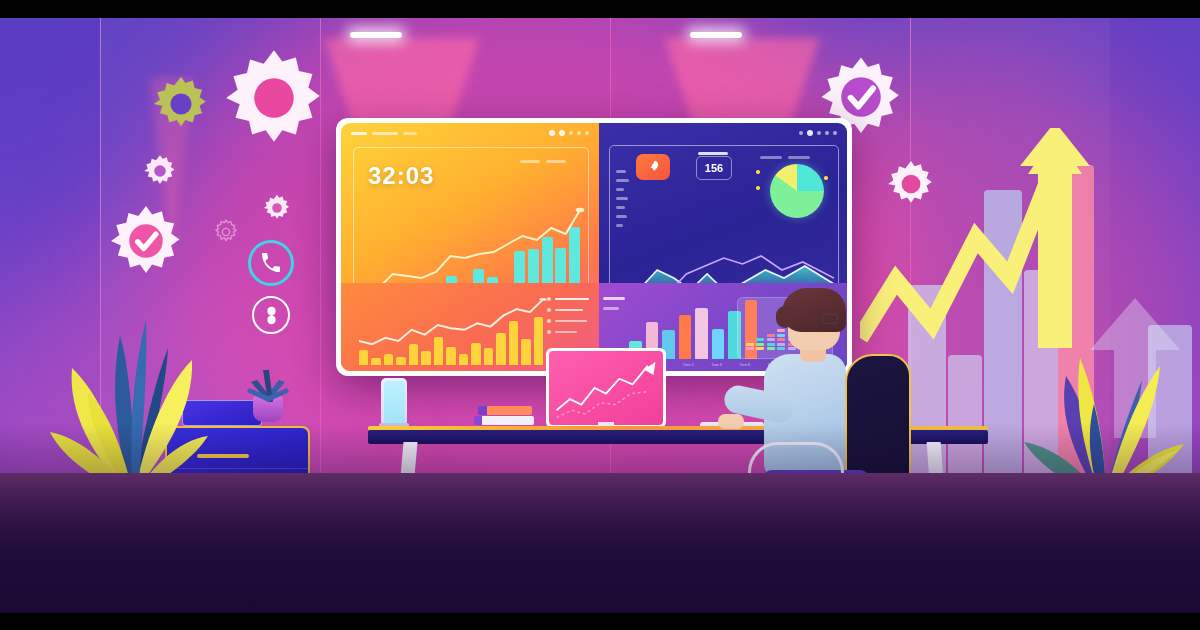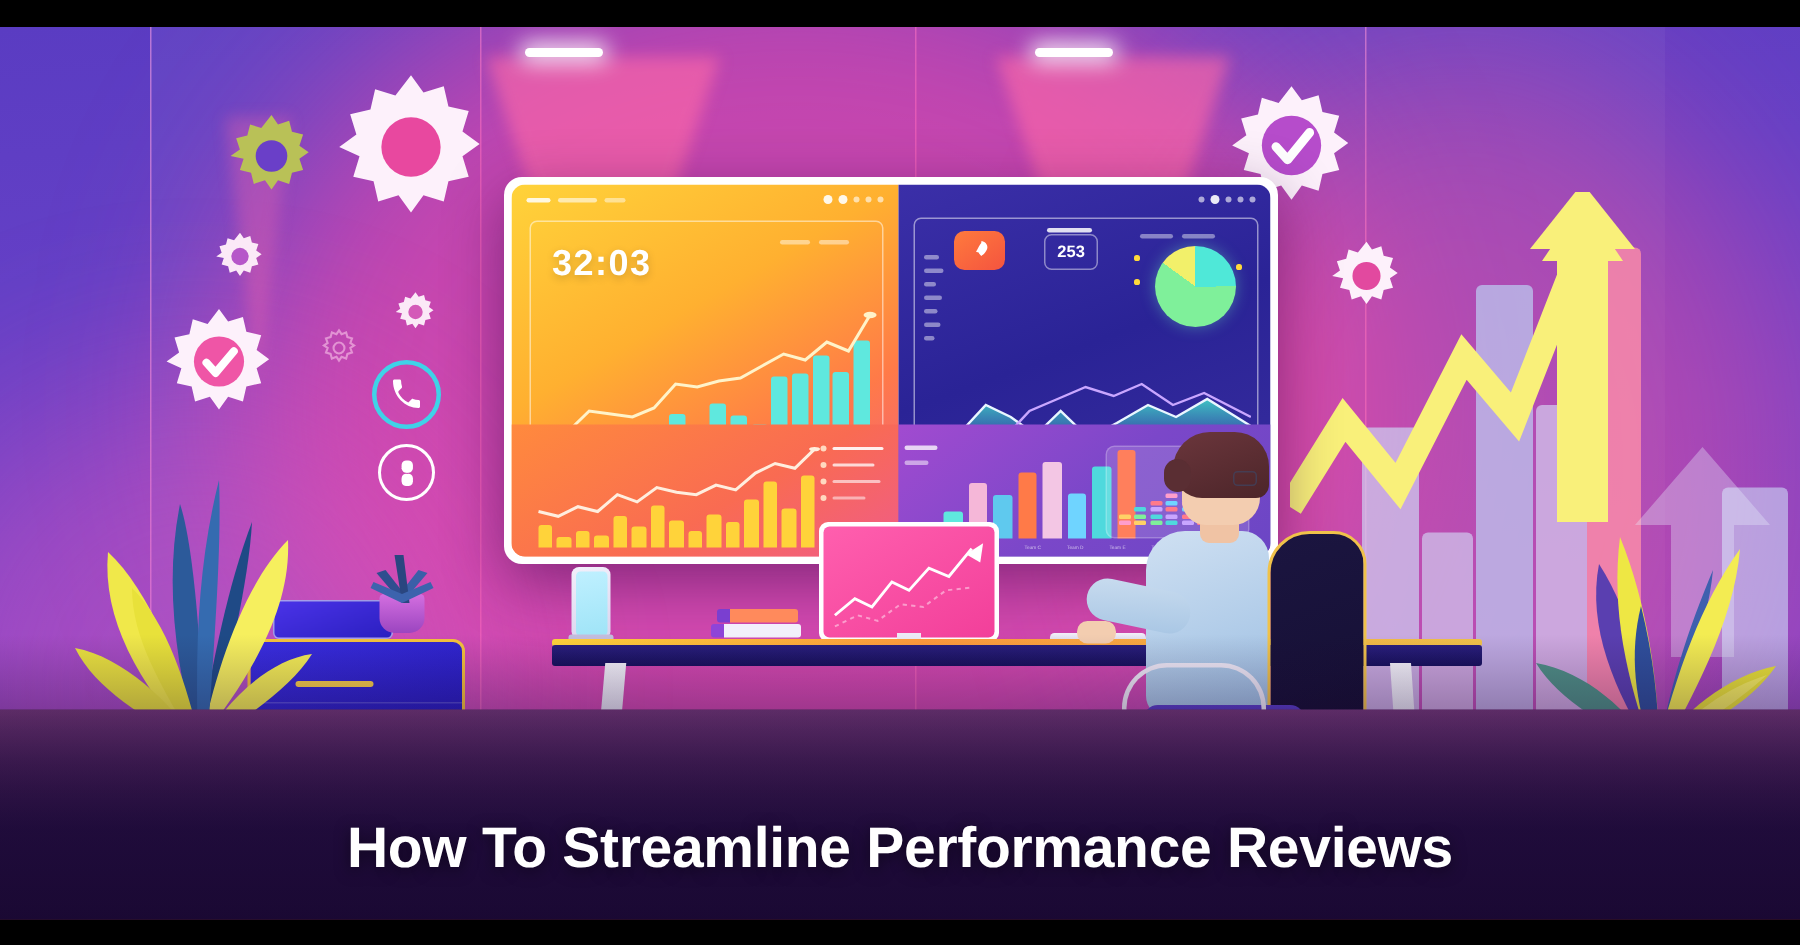--- a/index.html
+++ b/index.html
@@ -331,21 +331,21 @@
                 <div class="slab" style="width:11px"></div>
               <div class="slab" style="width:7px"></div>
             </div>
 
             <div class="badge-orange" style="left:26px;top:8px;width:34px;height:26px;">
               <svg width="14" height="14" viewBox="0 0 24 24" style="margin:5px 0 0 10px;">
                 <path fill="#fff" d="M14 3c4 0 7 3 7 7 0 4-4 8-7 10-1-1-2-2-3-4l-3-1c2-3 4-8 6-10 0-1 0-2 0-2z"></path>
               </svg>
             </div>
 
-            <div class="kpi" style="left:86px;top:10px;width:36px;height:24px;font-size:11px;">253</div>
+            <div class="kpi" style="left:86px;top:10px;width:36px;height:24px;font-size:11px;">156</div>
             <div class="legend-line" style="left:88px;top:6px;width:30px;"></div>
 
             <div class="legend-line" style="left:150px;top:10px;width:22px;opacity:.5;"></div>
             <div class="legend-line" style="left:178px;top:10px;width:22px;opacity:.5;"></div>
 
             <svg style="position:absolute;left:16px;right:4px;bottom:8px;height:72px;width:calc(100% - 20px);" preserveAspectRatio="none" viewBox="0 0 200 72">
               <defs>
                 <linearGradient id="ag" x1="0" y1="0" x2="0" y2="1">
                   <stop offset="0%" stop-color="#3fd6c8" stop-opacity=".9"></stop>
                   <stop offset="100%" stop-color="#3b2fa8" stop-opacity=".15"></stop>
@@ -599,20 +599,19 @@
     <div class="chair-base" style="left:786px;top:540px;width:74px;transform:rotate(186deg);transform-origin:right center;"></div>
     <div class="caster" style="left:846px;top:548px;"></div>
     <div class="caster" style="left:726px;top:544px;"></div>
     <div class="caster" style="left:888px;top:534px;"></div>
 
     <div class="floor"></div>
     <div class="floor-sheen"></div>
 
     <div class="title-scrim"></div>
     <div id="title">
-      <div>How To Streamline Performance Reviews</div>
     </div>
 
   </div>
 
   <div class="bar-top"></div>
   <div class="bar-bottom"></div>
 </div>
 
 </body></html>

